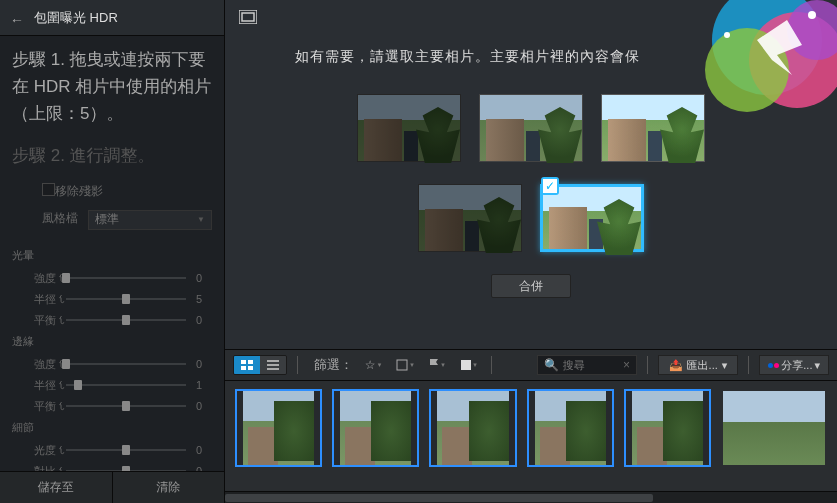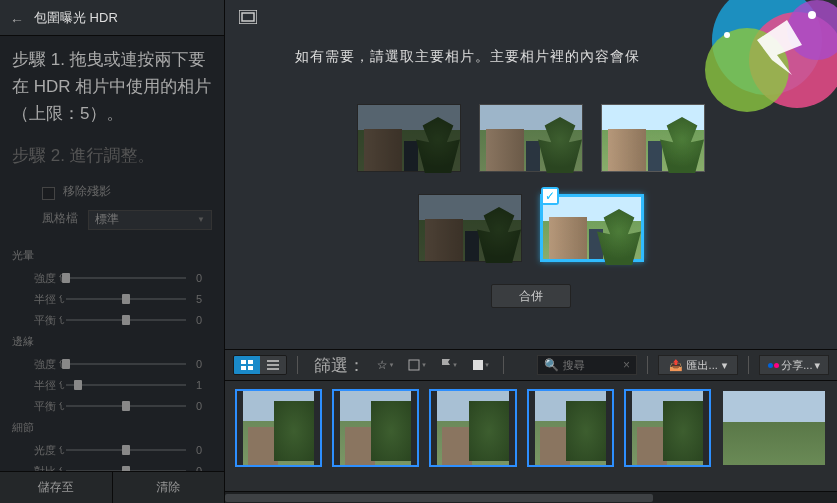--- a/index.html
+++ b/index.html
@@ -4,57 +4,57 @@
 <style>
 *{margin:0;padding:0;box-sizing:border-box;font-family:"Microsoft YaHei",sans-serif}
 body{background:#2a2e33;color:#aaa;font-size:12px;width:837px;height:503px;overflow:hidden;display:flex}
 .left{width:225px;background:#1d2024;display:flex;flex-direction:column;border-right:1px solid #0a0a0a}
 .left-header{height:36px;background:#282c30;display:flex;align-items:center;padding:0 10px;border-bottom:1px solid #0a0a0a;gap:10px}
 .back-arrow{color:#aaa;font-size:14px;cursor:pointer}
 .left-title{color:#ddd;font-size:13px}
 .left-body{flex:1;padding:10px 12px;overflow:auto}
 .step{color:#aaa;font-size:17px;line-height:1.6;margin-bottom:14px}
 .step-disabled{color:#555}
-.chk-row{display:flex;align-items:flex-end;gap:8px;margin:6px 0 10px 30px;color:#666}
+.chk-row{display:flex;align-items:flex-start;gap:0;margin:6px 0 10px 30px;color:#666}
 .chk{width:13px;height:13px;border:1px solid #444;background:#1a1c1f}
 .sel-row{display:flex;align-items:flex-start;gap:10px;margin:0 0 18px 30px;color:#666}
 .sel{flex:1;background:#26292d;border:1px solid #333;color:#777;height:20px;padding:0 6px;display:flex;align-items:center;justify-content:space-between}
 .sel .chev{color:#555;font-size:8px}
 .grp-title{text-align:left;color:#666;margin:6px 0 8px;font-size:11px}
 .slider-row{display:flex;align-items:center;gap:0;margin:4px 10px 6px;color:#666}
 .slider-label{width:34px;text-align:right;font-size:11px}
 .slider-reset{width:10px;height:10px;display:flex;align-items:center;justify-content:center}
 .slider-reset svg{width:9px;height:9px}
 .slider-track{flex:1;height:2px;background:#3a3d40;position:relative}
 .slider-thumb{position:absolute;top:-4px;width:8px;height:10px;background:#888;border-radius:1px;transform:translateX(-50%)}
 .slider-val{width:16px;text-align:right;font-size:11px}
 .left-footer{height:32px;display:flex;border-top:1px solid #0a0a0a}
 .left-footer .btn{flex:1;display:flex;align-items:center;justify-content:center;background:#242729;color:#999;cursor:pointer;border-right:1px solid #0a0a0a}
 .left-footer .btn:last-child{border-right:none}
 .right{flex:1;display:flex;flex-direction:column;position:relative;overflow:hidden}
 .top-toolbar{height:36px;display:flex;align-items:center;padding:0 14px}
 .win-icon{color:#ccc;font-size:14px}
 .main-area{flex:1;padding:8px 30px 10px;overflow:auto;position:relative}
-.instruction{color:#ddd;font-size:14px;margin:4px 0 38px 40px;letter-spacing:1px}
+.instruction{color:#ddd;font-size:14px;margin:4px 0 28px 40px;letter-spacing:1px}
 .thumb-row{display:flex;gap:18px;justify-content:center;margin-bottom:22px}
 .thumb{width:104px;height:68px;background:linear-gradient(to bottom,#9db5c9 0%,#9db5c9 38%,#5a7a4a 38%,#6b8456 100%);border:1px solid #444;position:relative;cursor:pointer}
 .thumb.dark{filter:brightness(0.55)}
 .thumb.bright{filter:brightness(1.3) saturate(1.1)}
 .thumb.selected{border:3px solid #2d8fff;box-shadow:0 0 6px rgba(45,143,255,0.6)}
 .thumb .tree{position:absolute;top:12px;right:0;width:44px;height:56px;background:radial-gradient(circle at 50% 40%,#3d5e2f 0%,#2a4520 70%);clip-path:polygon(20% 100%,0% 40%,30% 45%,15% 15%,50% 0%,85% 15%,70% 45%,100% 40%,80% 100%)}
 .thumb .bldg{position:absolute;bottom:0;left:6px;width:38px;height:42px;background:linear-gradient(90deg,#8a7560 0%,#6b5a48 100%)}
 .thumb .door{position:absolute;bottom:0;left:46px;width:14px;height:30px;background:#2a3540}
 .check-badge{position:absolute;top:-10px;left:-2px;width:18px;height:18px;background:#fff;border:2px solid #2d8fff;border-radius:3px;display:flex;align-items:center;justify-content:center;color:#2d8fff;font-size:12px;font-weight:bold}
 .merge-btn{display:block;margin:14px auto 0;width:80px;height:24px;background:#3a3d40;border:1px solid #222;color:#ccc;text-align:center;line-height:22px;cursor:pointer;border-radius:2px}
 .splash{position:absolute;top:-20px;right:-40px;width:220px;height:160px;pointer-events:none}
 .browser-bar{height:32px;background:#2a2d30;border-top:1px solid #0a0a0a;border-bottom:1px solid #0a0a0a;display:flex;align-items:center;padding:0 8px;gap:8px}
 .view-toggle{display:flex;border:1px solid #1a1a1a;border-radius:2px;overflow:hidden}
 .view-toggle div{width:26px;height:18px;display:flex;align-items:center;justify-content:center;background:#3a3d40;cursor:pointer}
 .view-toggle div.active{background:#1a8ac9}
-.filter-label{color:#aaa;font-size:17px;margin-left:6px}
+.filter-label{color:#aaa;font-size:13px;margin-left:6px}
 .tb-btn{width:24px;height:20px;display:flex;align-items:center;justify-content:center;color:#aaa;cursor:pointer;position:relative}
 .tb-btn .tri{font-size:7px;margin-left:2px;color:#777}
 .divider{width:1px;height:18px;background:#555;margin:0 2px}
 .spacer{flex:1}
 .search{width:100px;height:20px;background:#1a1c1f;border:1px solid #333;display:flex;align-items:center;padding:0 6px;gap:4px;color:#777}
 .search input{flex:1;background:none;border:none;color:#aaa;font-size:11px;outline:none;width:50px}
 .clear-x{cursor:pointer;color:#666}
 .export-btn{height:20px;padding:0 10px;background:#3a3d40;border:1px solid #222;color:#ccc;display:flex;align-items:center;gap:4px;cursor:pointer;font-size:11px}
 .share-btn{height:20px;padding:0 8px;background:#3a3d40;border:1px solid #222;display:flex;align-items:center;gap:2px;cursor:pointer;font-size:11px;color:#ccc}
 .dots{display:flex;gap:1px}.dots span{width:5px;height:5px;border-radius:50%}

